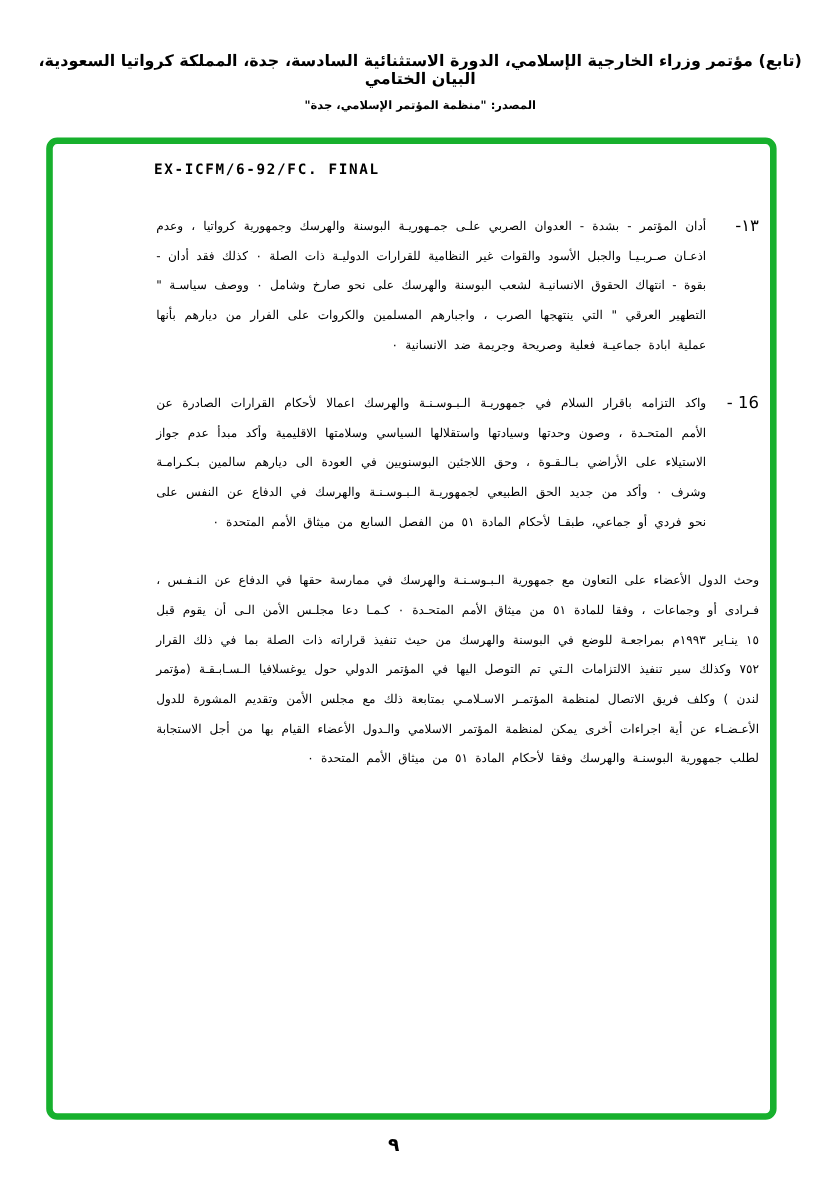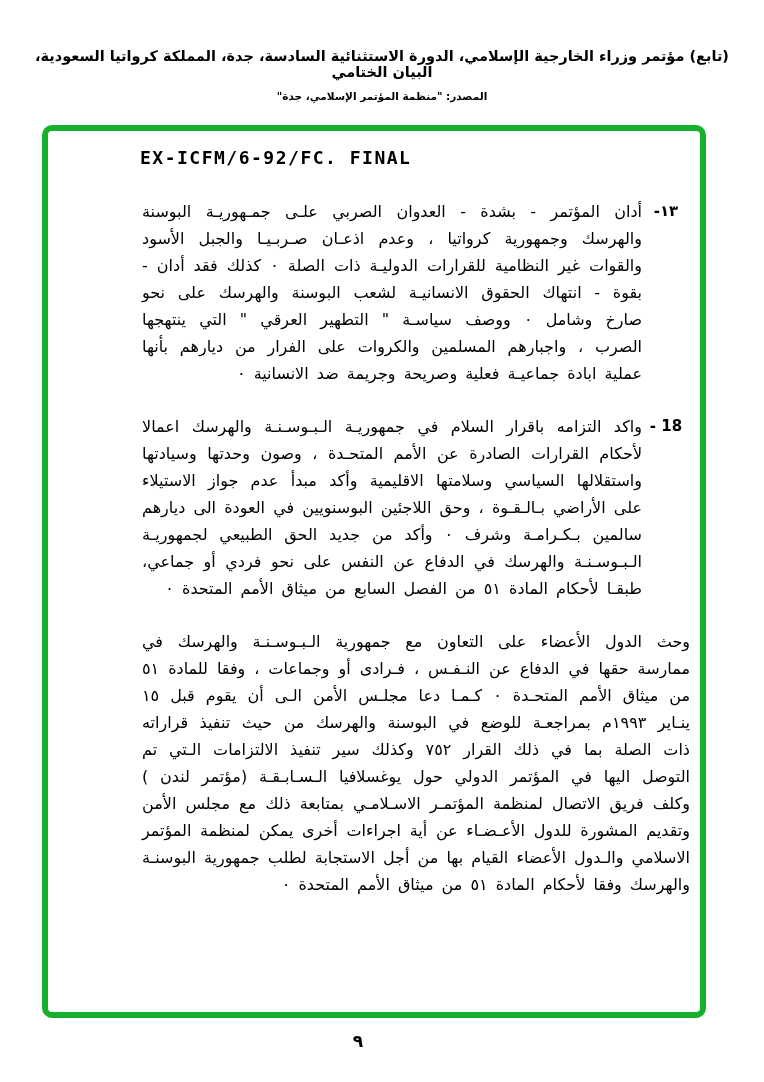--- a/index.html
+++ b/index.html
@@ -47,50 +47,49 @@
     height: 893px;
     border: 6px solid #17b02d;
     border-radius: 10px;
     background: #ffffff;
     overflow: hidden;
   }
 
   .doc-code {
     margin: 16px 0 0 92px;
     font-family: "DejaVu Sans Mono", monospace;
-    font-size: 18px;
+    font-size: 13px;
     font-weight: 600;
     letter-spacing: 1.5px;
     color: #000;
     direction: ltr;
     text-align: left;
   }
 
   .paras {
     direction: rtl;
     padding: 30px 10px 0 46px;
   }
 
   .para {
     display: flex;
     direction: rtl;
     margin-bottom: 26px;
   }
   .para-num {
     flex: 0 0 48px;
     font-size: 15px;
-    font-weight: 700;
+    font-weight: 400;
     line-height: 27px;
     white-space: nowrap;
     color: #000;
-    text-align: center;
   }
   .para-text {
     flex: 1 1 auto;
-    font-size: 16px;
+    font-size: 11px;
     line-height: 27px;
     text-align: justify;
     text-justify: inter-word;
     word-spacing: 3px;
     color: #000;
     margin-left: 48px;
   }
 
   
   .page-num {
@@ -116,21 +115,21 @@
   <div class="doc-code">EX-ICFM/6-92/FC. FINAL</div>
 
   <div class="paras">
 
     <div class="para">
       <span class="para-num">١٣-</span>
       <div class="para-text">أدان المؤتمر - بشدة - العدوان الصربي علـى جمـهوريـة البوسنة والهرسك وجمهورية كرواتيا ، وعدم اذعـان صـربـيـا والجبل الأسود والقوات غير النظامية للقرارات الدوليـة ذات الصلة ٠ كذلك فقد أدان - بقوة - انتهاك الحقوق الانسانيـة لشعب البوسنة والهرسك على نحو صارخ وشامل ٠ ووصف سياسـة " التطهير العرقي " التي ينتهجها الصرب ، واجبارهم المسلمين والكروات على الفرار من ديارهم بأنها عملية ابادة جماعيـة فعلية وصريحة وجريمة ضد الانسانية ٠</div>
     </div>
 
     <div class="para">
-      <span class="para-num">18 -</span>
+      <span class="para-num">16 -</span>
       <div class="para-text">واكد التزامه باقرار السلام في جمهوريـة الـبـوسـنـة والهرسك اعمالا لأحكام القرارات الصادرة عن الأمم المتحـدة ، وصون وحدتها وسيادتها واستقلالها السياسي وسلامتها الاقليمية وأكد مبدأ عدم جواز الاستيلاء على الأراضي بـالـقـوة ، وحق اللاجئين البوسنويين في العودة الى ديارهم سالمين بـكـرامـة وشرف ٠ وأكد من جديد الحق الطبيعي لجمهوريـة الـبـوسـنـة والهرسك في الدفاع عن النفس على نحو فردي أو جماعي، طبقـا لأحكام المادة ٥١ من الفصل السابع من ميثاق الأمم المتحدة ٠</div>
     </div>
 
     <div class="para">
       <div class="para-text">وحث الدول الأعضاء على التعاون مع جمهورية الـبـوسـنـة والهرسك في ممارسة حقها في الدفاع عن النـفـس ، فـرادى أو وجماعات ، وفقا للمادة ٥١ من ميثاق الأمم المتحـدة ٠ كـمـا دعا مجلـس الأمن الـى أن يقوم قبل ١٥ ينـاير ١٩٩٣م بمراجعـة للوضع في البوسنة والهرسك من حيث تنفيذ قراراته ذات الصلة بما في ذلك القرار ٧٥٢ وكذلك سير تنفيذ الالتزامات الـتي تم التوصل اليها في المؤتمر الدولي حول يوغسلافيا الـسـابـقـة (مؤتمر لندن ) وكلف فريق الاتصال لمنظمة المؤتمـر الاسـلامـي بمتابعة ذلك مع مجلس الأمن وتقديم المشورة للدول الأعـضـاء عن أية اجراءات أخرى يمكن لمنظمة المؤتمر الاسلامي والـدول الأعضاء القيام بها من أجل الاستجابة لطلب جمهورية البوسنـة والهرسك وفقا لأحكام المادة ٥١ من ميثاق الأمم المتحدة ٠</div>
     </div>
 
   </div>
 </div>
 

